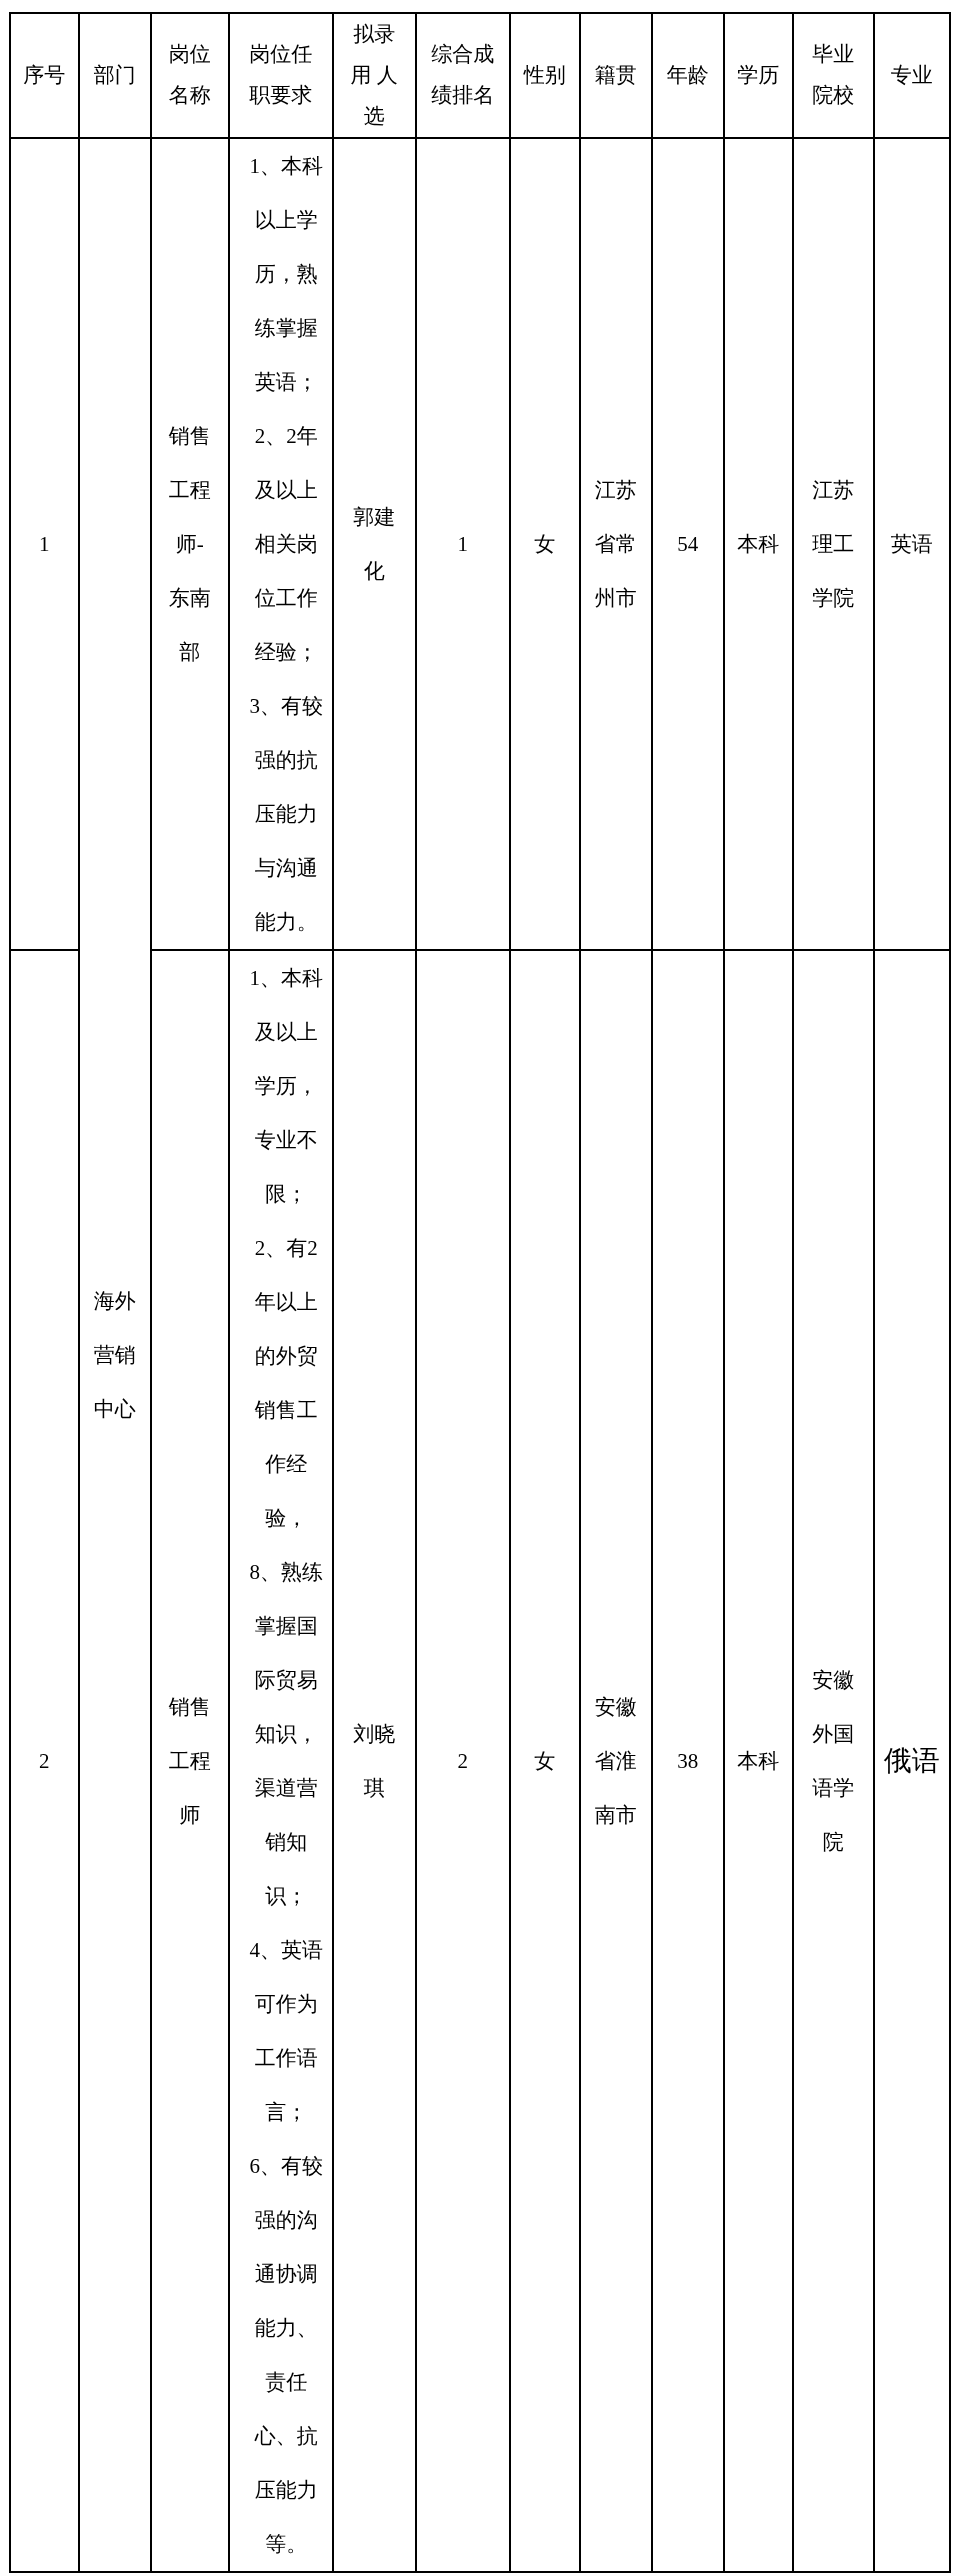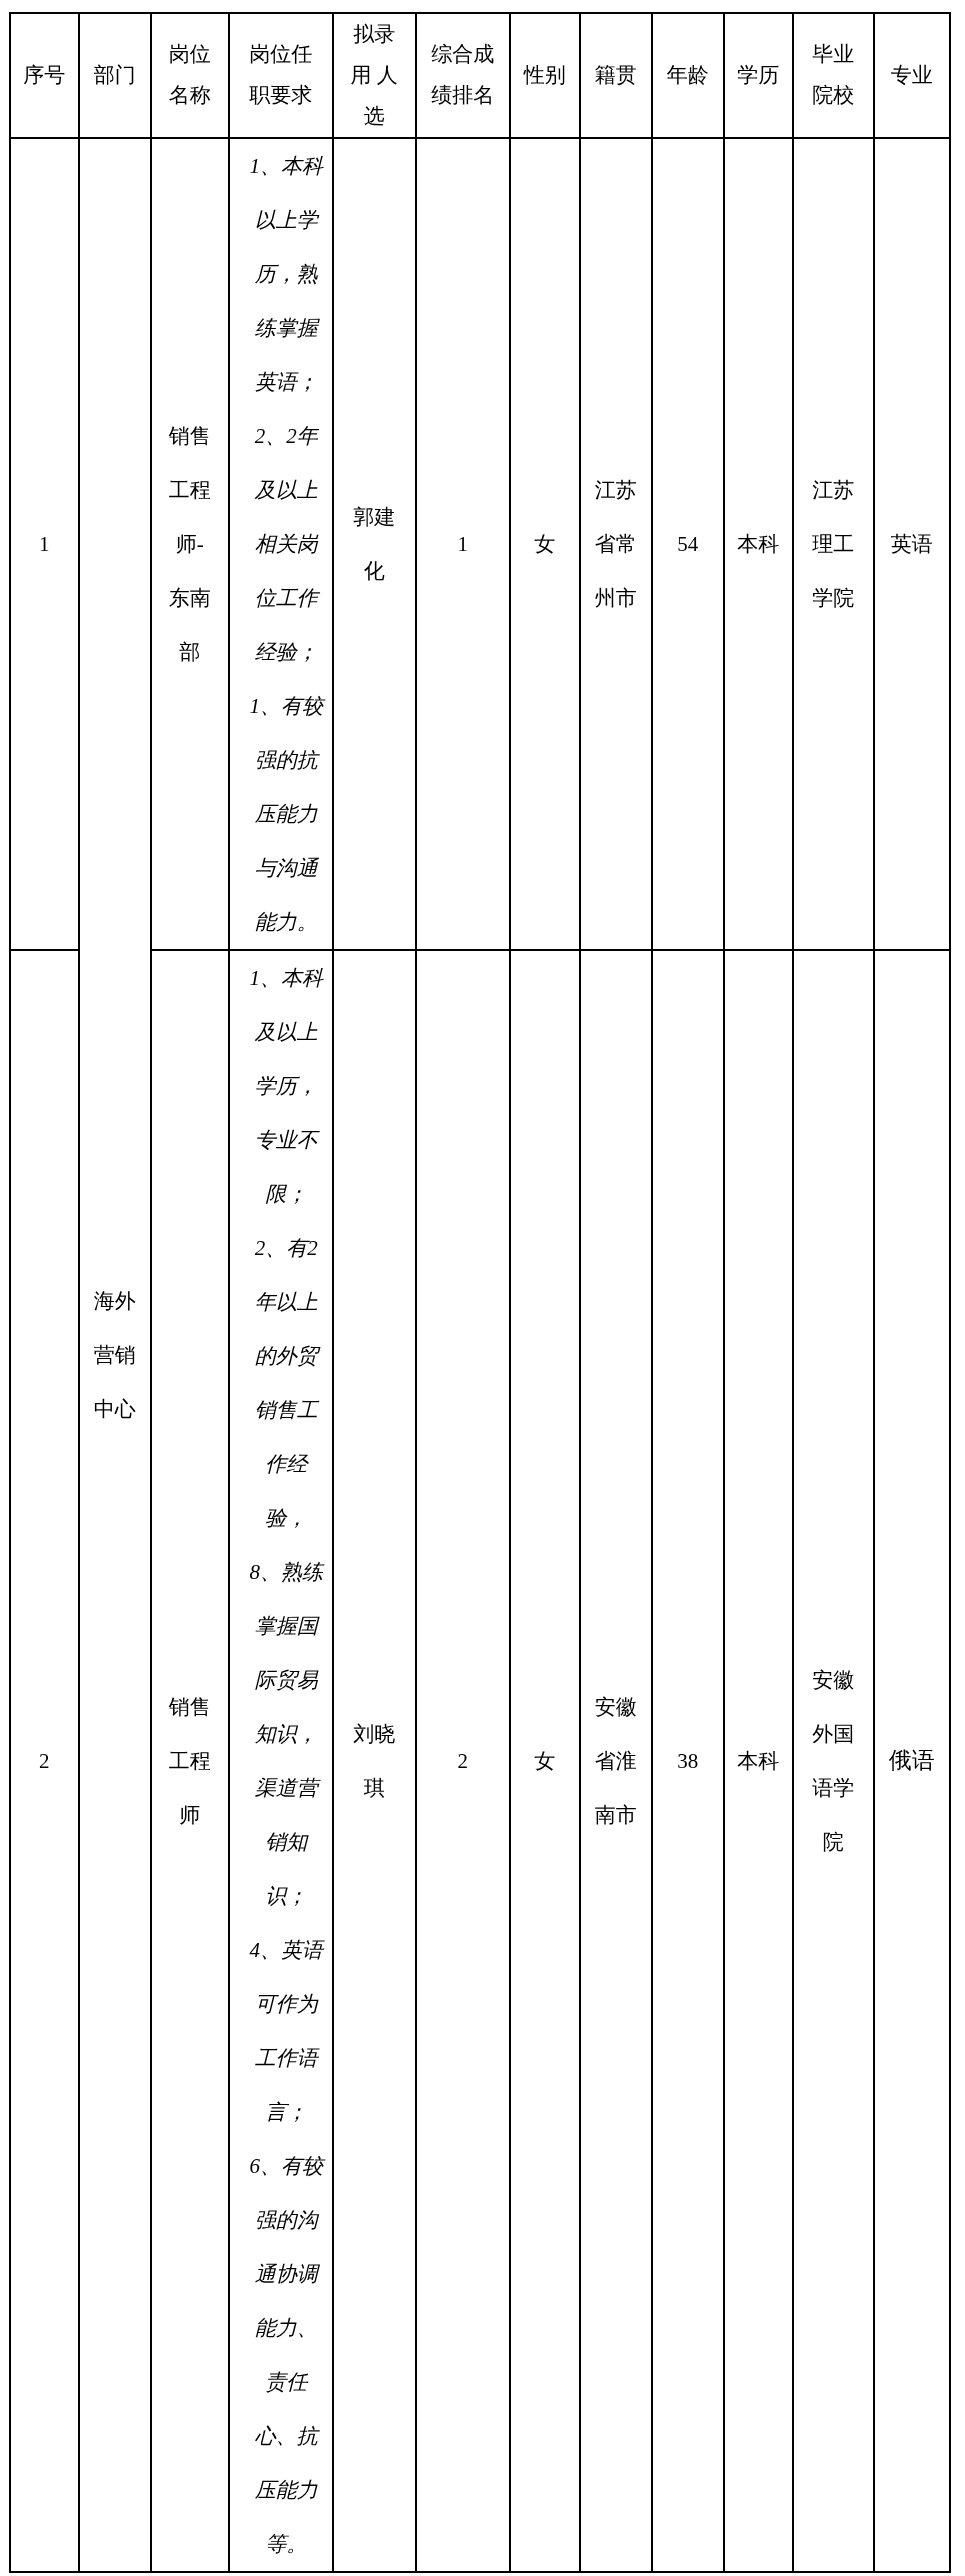--- a/index.html
+++ b/index.html
@@ -40,31 +40,30 @@
   table.grid tbody td {
     line-height: 54px;
   }
   tr.row-1 td { height: 803px; }
   tr.row-2 td { height: 1608px; }
   td.req {
     text-align: right;
     vertical-align: top !important;
     padding-left: 11px !important;
     line-height: 54px !important;
-    font-style: italic;
   }
   .l {
     white-space: nowrap;
     display: block;
   }
   .num {
     font-family: "Liberation Serif", "DejaVu Serif", serif;
   }
   .major-lg {
-    font-size: 23px;
+    font-size: 28px;
   }
 </style>
 </head>
 <body>
 
 <table class="grid">
   <colgroup>
     <col style="width:69px">
     <col style="width:72px">
     <col style="width:78px">
@@ -148,21 +147,21 @@
         <span class="l">1、本科</span>
         <span class="l">以上学</span>
         <span class="l">历，熟</span>
         <span class="l">练掌握</span>
         <span class="l">英语；</span>
         <span class="l">2、2年</span>
         <span class="l">及以上</span>
         <span class="l">相关岗</span>
         <span class="l">位工作</span>
         <span class="l">经验；</span>
-        <span class="l">1、有较</span>
+        <span class="l">3、有较</span>
         <span class="l">强的抗</span>
         <span class="l">压能力</span>
         <span class="l">与沟通</span>
         <span class="l">能力。</span>
       </td>
       <td>
         <span class="l">郭建</span>
         <span class="l">化</span>
       </td>
       <td>

